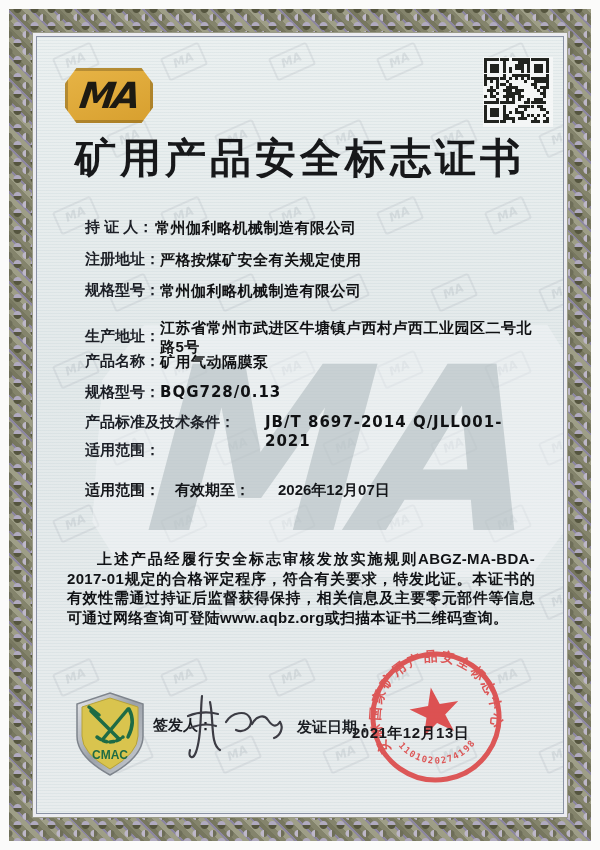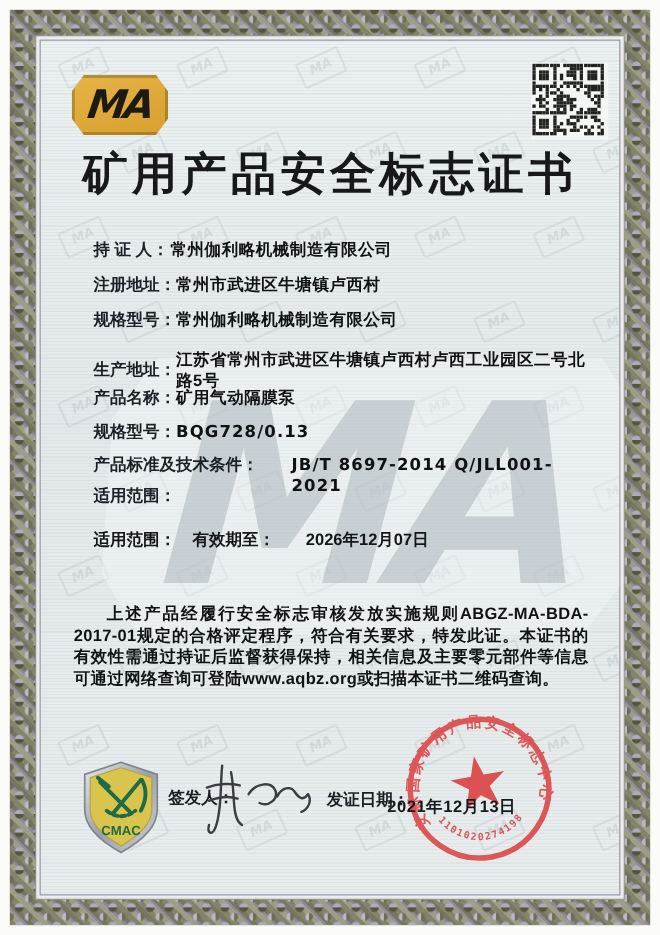--- a/index.html
+++ b/index.html
@@ -402,21 +402,21 @@
     </div>
 
   <div class="title">矿用产品安全标志证书</div>
 
   <div class="row" style="top:218px">
     <span class="lbl">持 证 人：</span>
     <span class="val">常州伽利略机械制造有限公司</span>
   </div>
   <div class="row" style="top:250px">
     <span class="lbl">注册地址：</span>
-    <span class="val">常州市武进区牛塘镇卢西村</span>
+    <span class="val">严格按煤矿安全有关规定使用</span>
   </div>
   <div class="row" style="top:281px">
     <span class="lbl">规格型号：</span>
     <span class="val">常州伽利略机械制造有限公司</span>
   </div>
   <div class="row" style="top:318px">
     <span class="lbl" style="padding-top:9px">生产地址：</span>
     <span class="val" style="width:392px">江苏省常州市武进区牛塘镇卢西村卢西工业园区二号北路5号</span>
   </div>
   <div class="row" style="top:352px">

